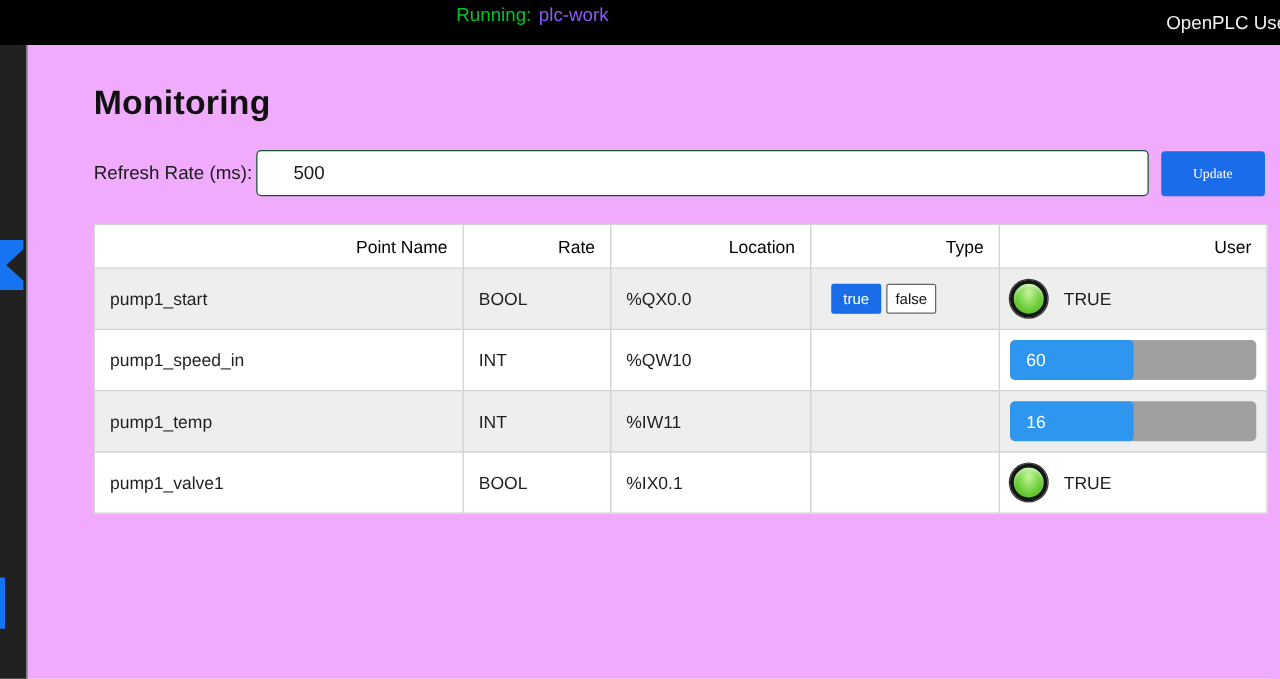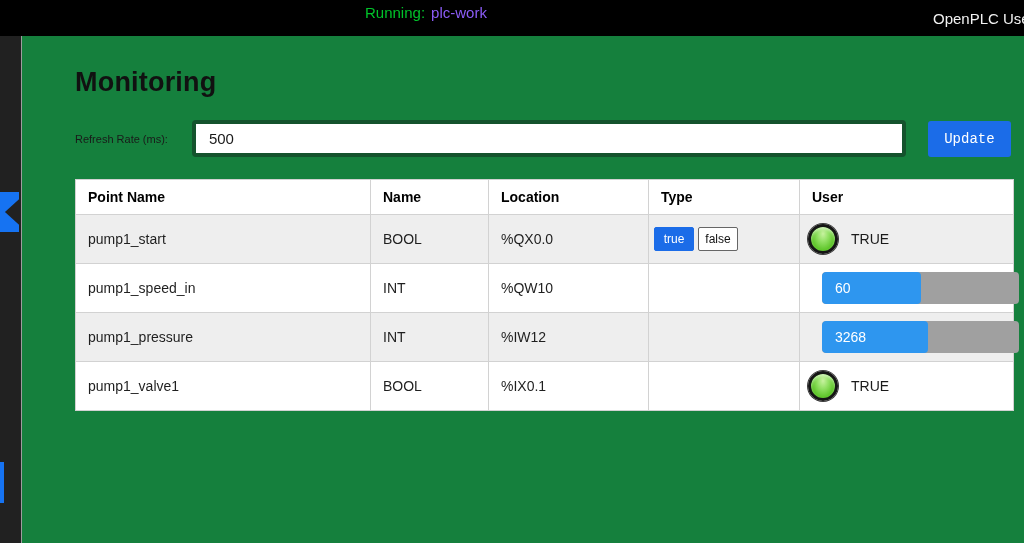--- a/index.html
+++ b/index.html
@@ -73,96 +73,97 @@
     height: 41px;
     background: #1673f2;
   }
   
   .main {
     position: absolute;
     left: 22px;
     top: 36px;
     width: 1002px;
     height: 507px;
-    background: #15803d;
+    background: #f0abfc;
     padding-left: 53px;
     box-sizing: border-box;
   }
   .page-title {
     margin: 0;
     padding-top: 31px;
     font-size: 27px;
     font-weight: 600;
     color: #111111;
     letter-spacing: 0.2px;
   }
   
   .refresh-row {
     display: flex;
     align-items: center;
     margin-top: 22px;
     height: 37px;
   }
   .refresh-label {
-    font-size: 11px;
+    font-size: 15px;
     color: #1a1a1a;
-    margin-right: 24px;
+    margin-right: 3px;
     white-space: nowrap;
   }
   .refresh-input {
     width: 714px;
     height: 37px;
     box-sizing: border-box;
-    border: 4px solid #14532d;
+    border: 1px solid #14532d;
     border-radius: 4px;
-    padding: 0 0 0 13px;
+    padding: 0 0 0 29px;
     font-size: 15px;
     color: #1a1a1a;
     font-family: "Liberation Sans", sans-serif;
     outline: none;
   }
   .update-button {
-    margin-left: 22px;
+    margin-left: 10px;
     width: 83px;
     height: 36px;
     background: #1b6ce8;
     color: #ffffff;
     border: none;
     border-radius: 3px;
-    font-size: 14px;
-    font-family: Liberation Mono, monospace;
+    font-size: 11px;
+    font-family: Liberation Serif, serif;
     cursor: pointer;
   }
   
   table.points {
     margin-top: 22px;
     width: 938px;
     border-collapse: collapse;
     table-layout: fixed;
     font-size: 14px;
     color: #1f1f1f;
   }
   table.points th, table.points td {
     border: 1px solid #d2d2d2;
     text-align: left;
     vertical-align: middle;
   }
   table.points th {
     background: #ffffff;
-    font-weight: bold;
+    font-weight: normal;
     color: #000000;
     padding: 9px 12px;
     height: 16px;
+    text-align: right;
   }
   table.points td {
     height: 48px;
     padding: 0 12px;
   }
   table.points td.value-cell { padding: 0 8px; }
-  table.points td.write-cell { padding: 0 5px; }
+  table.points td.write-cell { padding: 0 16px; }
   table.points tbody tr:nth-child(odd) td { background: #eeeeee; }
   table.points tbody tr:nth-child(even) td { background: #ffffff; }
   .col-name     { width: 295px; }
   .col-type     { width: 118px; }
   .col-location { width: 160px; }
   .col-write    { width: 151px; }
   .col-value    { width: 214px; }
   
   .write-btn {
     font-family: "Liberation Sans", sans-serif;
@@ -205,21 +206,20 @@
     color: #1a1a1a;
   }
   
   .progress-track {
     width: 197px;
     height: 32px;
     background: #a0a0a0;
     border-radius: 4px;
     position: relative;
     overflow: hidden;
-    margin-left: 14px;
   }
   .progress-fill {
     height: 100%;
     background: #2e96ef;
     border-radius: 4px;
     display: flex;
     align-items: center;
   }
   .progress-label {
     color: #ffffff;
@@ -257,21 +257,21 @@
     <colgroup>
       <col class="col-name">
         <col class="col-type">
         <col class="col-location">
         <col class="col-write">
         <col class="col-value">
     </colgroup>
     <thead>
       <tr>
         <th>Point Name</th>
-        <th>Name</th>
+        <th>Rate</th>
         <th>Location</th>
         <th>Type</th>
         <th>User</th>
       </tr>
     </thead>
     <tbody id="table-body">
   <tr>
     <td><span>pump1_start</span></td>
     <td><span>BOOL</span></td>
     <td><span>%QX0.0</span></td>
@@ -293,34 +293,34 @@
     <td class="value-cell">
             <div class="progress-track">
               <div class="progress-fill" style="width: 50%;">
                 <span class="progress-label">60</span>
               </div>
             </div>
           </td>
   </tr>
 
 
-
   <tr>
-    <td><span>pump1_pressure</span></td>
+    <td><span>pump1_temp</span></td>
     <td><span>INT</span></td>
-    <td><span>%IW12</span></td>
+    <td><span>%IW11</span></td>
     <td class="write-cell"></td>
     <td class="value-cell">
             <div class="progress-track">
-              <div class="progress-fill" style="width: 54%;">
-                <span class="progress-label">3268</span>
+              <div class="progress-fill" style="width: 50%;">
+                <span class="progress-label">16</span>
               </div>
             </div>
           </td>
   </tr>
+
 
   <tr>
     <td><span>pump1_valve1</span></td>
     <td><span>BOOL</span></td>
     <td><span>%IX0.1</span></td>
     <td class="write-cell"></td>
     <td class="value-cell">
             <div class="value-flex">
               <span class="led"></span>
               <span class="value-text">TRUE</span>

